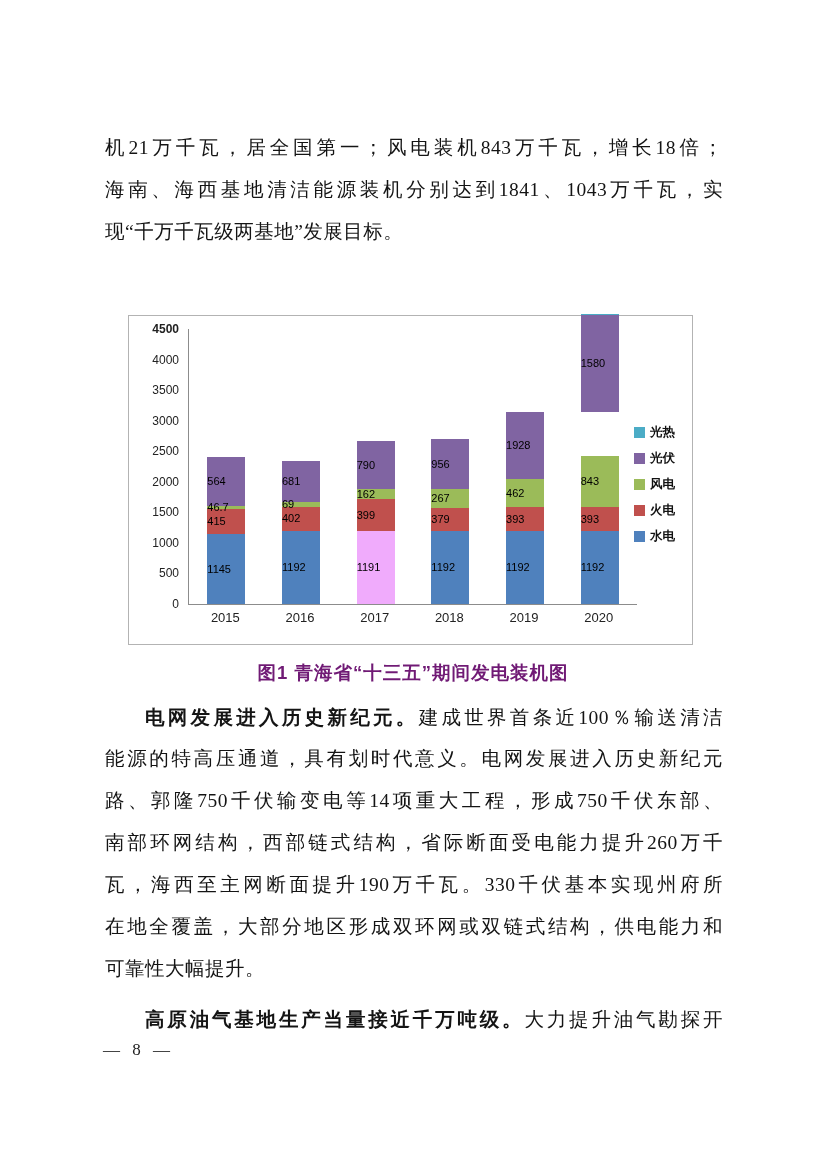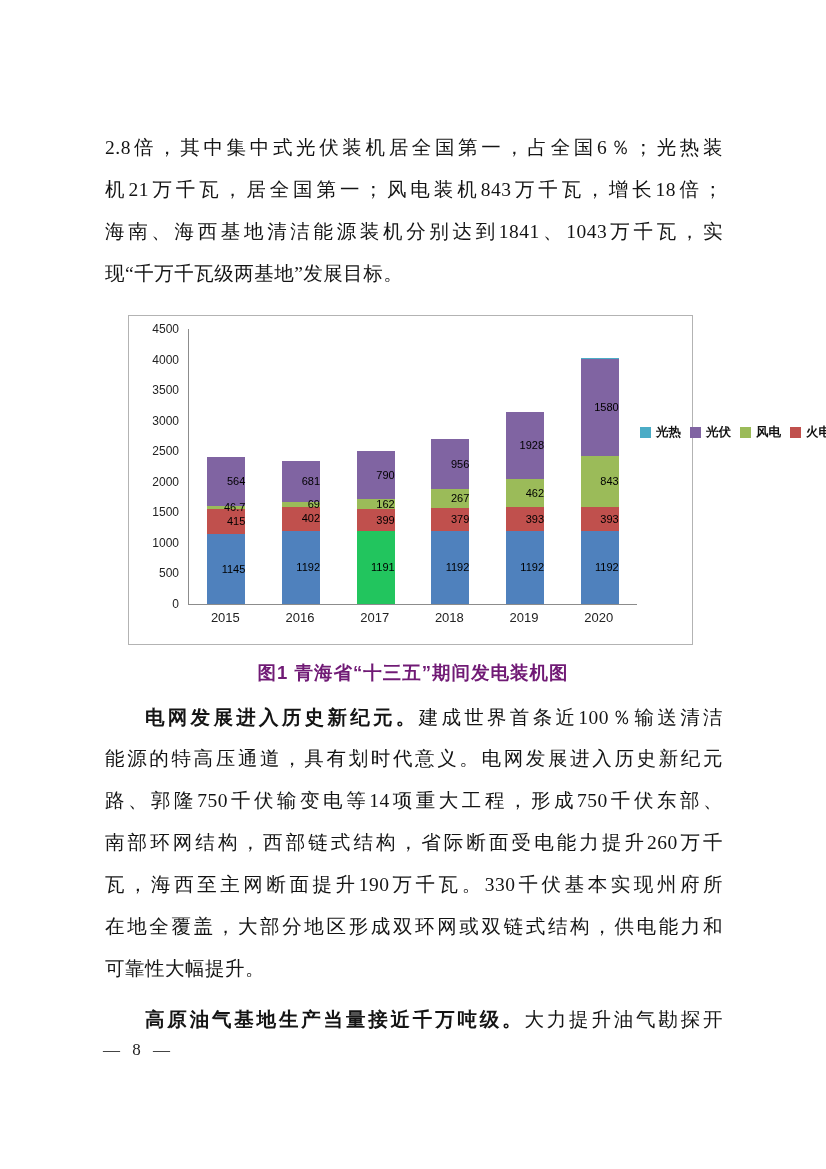--- a/index.html
+++ b/index.html
@@ -49,68 +49,67 @@
   .plot{
     position:absolute;left:59px;top:13px;width:448px;height:275px;
     border-left:1px solid #8c8c8c;border-bottom:1px solid #8c8c8c;
     display:flex;justify-content:space-around;align-items:flex-end;
     box-sizing:content-box;
   }
   .bar-slot{flex:1;display:flex;justify-content:center;align-items:flex-end;height:100%;}
   .bar{display:flex;flex-direction:column-reverse;width:38px;}
   .seg{
     position:relative;width:100%;
-    display:flex;align-items:center;justify-content:flex-end;
+    display:flex;align-items:center;justify-content:flex-start;
     overflow:visible;
   }
   .seg-label{
     font-size:11px;line-height:11px;color:#000;white-space:nowrap;z-index:2;
   }
   .x-axis{
     position:absolute;left:59px;top:294px;width:448px;
     display:flex;justify-content:space-around;
   }
   .xlab{flex:1;text-align:center;font-size:13px;color:#222;}
   .legend{
-    position:absolute;right:2px;top:108px;width:50px;
-    display:flex;flex-direction:row;gap:9px;
+    position:absolute;right:8px;top:108px;width:50px;
+    display:flex;flex-direction:column;gap:9px;
   }
   .legend-item{display:flex;align-items:center;gap:5px;}
   .swatch{width:11px;height:11px;display:inline-block;flex:0 0 auto;}
   .legend-label{font-size:12.5px;font-weight:700;color:#111;white-space:nowrap;}
   
   .page-number{
     position:absolute;left:103px;top:1040px;
     font-size:17px;letter-spacing:4px;color:#222;
   }
 </style>
 </head>
 <body>
 
 <div class="page">
 
   <div class="para para-lines" style="top:127px;">
-      <div class="tline">2.8倍，其中集中式光伏装机居全国第一，占全国6％；光热装</div>
       <div class="tline">机21万千瓦，居全国第一；风电装机843万千瓦，增长18倍；</div>
       <div class="tline">海南、海西基地清洁能源装机分别达到1841、1043万千瓦，实</div>
       <div class="tline">现“千万千瓦级两基地”发展目标。</div>
     </div>
 
   <div class="chart-box">
     <div class="y-axis">
         <div class="ytick" style="bottom: -7px;">0</div>
         <div class="ytick" style="bottom: 23.5556px;">500</div>
         <div class="ytick" style="bottom: 54.1111px;">1000</div>
         <div class="ytick" style="bottom: 84.6667px;">1500</div>
         <div class="ytick" style="bottom: 115.222px;">2000</div>
         <div class="ytick" style="bottom: 145.778px;">2500</div>
         <div class="ytick" style="bottom: 176.333px;">3000</div>
         <div class="ytick" style="bottom: 206.889px;">3500</div>
         <div class="ytick" style="bottom: 237.444px;">4000</div>
-        <div class="ytick" style="bottom: 268px;">4500</div>
+        <div class="ytick" style="bottom: 268px; font-weight: bold;">4500</div>
       </div>
     <div class="plot">
         <div class="bar-slot">
           <div class="bar">
             <div class="seg" style="height: 69.9722px; background: rgb(79, 129, 189);">
               <span class="seg-label">1145</span>
             </div>
             <div class="seg" style="height: 25.3611px; background: rgb(192, 80, 77);">
               <span class="seg-label">415</span>
             </div>
@@ -133,24 +132,24 @@
             <div class="seg" style="height: 4.21667px; background: rgb(155, 187, 89);">
               <span class="seg-label">69</span>
             </div>
             <div class="seg" style="height: 41.6167px; background: rgb(128, 100, 162);">
               <span class="seg-label">681</span>
             </div>
           </div>
         </div>
         <div class="bar-slot">
           <div class="bar">
-            <div class="seg" style="height: 72.7833px; background: #22c55e;">
+            <div class="seg" style="height: 72.7833px; background: #f0abfc;">
               <span class="seg-label">1191</span>
             </div>
-            <div class="seg" style="height: 22px; background: rgb(192, 80, 77);">
+            <div class="seg" style="height: 32px; background: rgb(192, 80, 77);">
               <span class="seg-label">399</span>
             </div>
             <div class="seg" style="height: 9.9px; background: rgb(155, 187, 89);">
               <span class="seg-label">162</span>
             </div>
             <div class="seg" style="height: 48.2778px; background: rgb(128, 100, 162);">
               <span class="seg-label">790</span>
             </div>
           </div>
         </div>
@@ -187,21 +186,21 @@
           </div>
         </div>
         <div class="bar-slot">
           <div class="bar">
             <div class="seg" style="height: 72.8444px; background: rgb(79, 129, 189);">
               <span class="seg-label">1192</span>
             </div>
             <div class="seg" style="height: 24.0167px; background: rgb(192, 80, 77);">
               <span class="seg-label">393</span>
             </div>
-            <div class="seg" style="height: 51.5167px; background: rgb(155, 187, 89);">
+            <div class="seg" style="height: 51.5167px; background: rgb(155, 187, 89); margin-top: 44px;">
               <span class="seg-label">843</span>
             </div>
             <div class="seg" style="height: 96.5556px; background: rgb(128, 100, 162);">
               <span class="seg-label">1580</span>
             </div>
             <div class="seg" style="height: 1.28333px; background: rgb(75, 172, 198);"></div>
           </div>
         </div>
       </div>
     <div class="x-axis">

